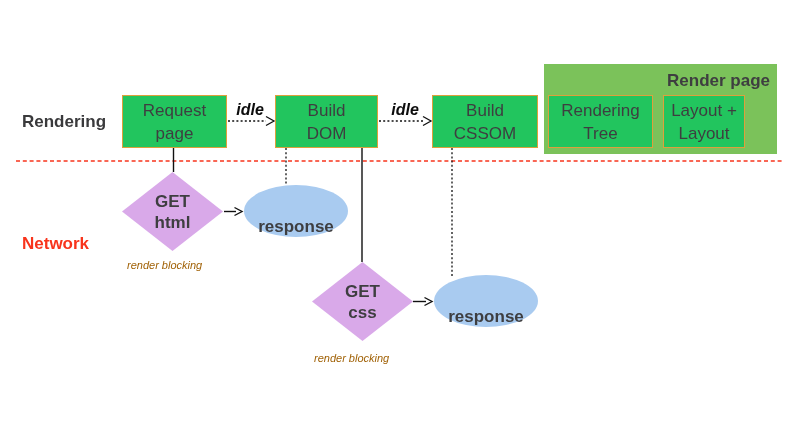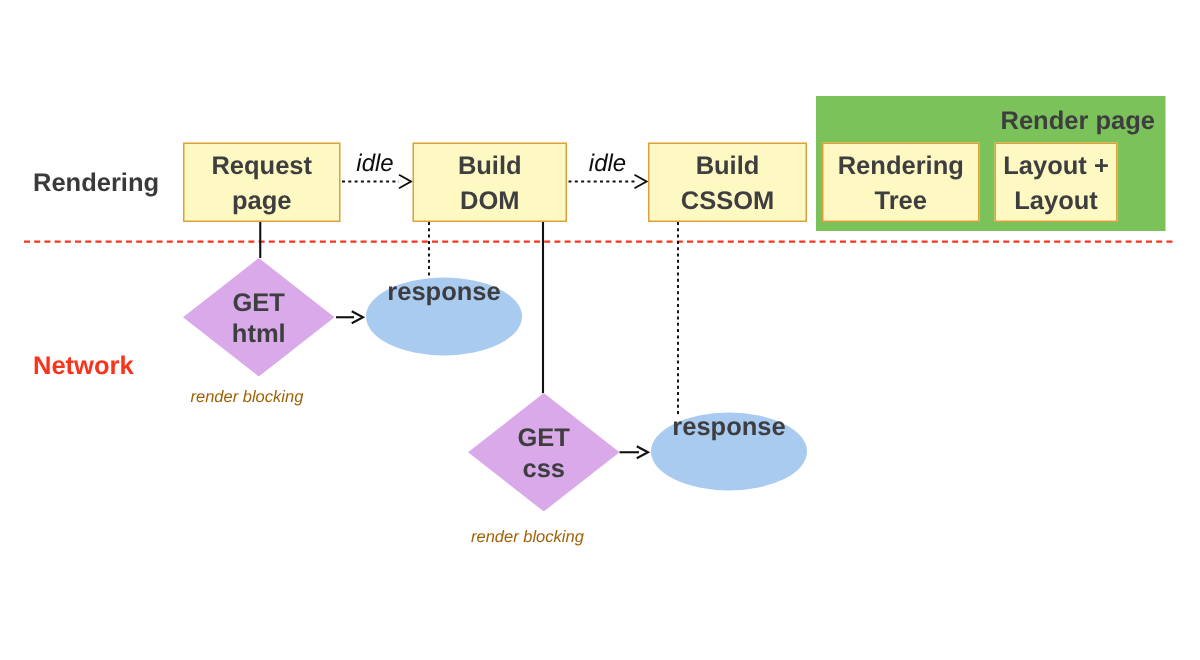--- a/index.html
+++ b/index.html
@@ -11,30 +11,30 @@
     overflow: hidden;
     font-family: "Liberation Sans", sans-serif;
   }
   .layer { position: absolute; left: 0; top: 0; width: 800px; height: 440px; }
 
   
   .pbox {
     position: absolute;
     top: 95px;
     height: 53px;
-    background: #fef9c3;
+    background: #22c55e;
     border: 1px solid #DDA03C;
     box-sizing: border-box;
     display: flex;
     flex-direction: column;
     align-items: center;
     justify-content: center;
     color: #3E3E40;
     font-size: 17px;
-    font-weight: 700;
+    font-weight: 400;
     line-height: 23px;
     text-align: center;
   }
   .pbox-request  { left: 122px; width: 105px; }
   .pbox-dom      { left: 275px; width: 103px; }
   .pbox-cssom    { left: 432px; width: 106px; }
 
   
   .group-render-page {
     position: absolute;
@@ -65,21 +65,21 @@
 
   
   .idle-label {
     position: absolute;
     top: 101px;
     width: 48px;
     text-align: center;
     color: #0d0d0d;
     font-size: 16px;
     font-style: italic;
-    font-weight: 400;
+    font-weight: 700;
   }
   .idle-1 { left: 226px; }
   .idle-2 { left: 381px; }
 
   
   .diamond {
     position: absolute;
     width: 101px; height: 79px;
     background: #D9A9E9;
     clip-path: polygon(50% 0, 100% 50%, 50% 100%, 0 50%);
@@ -96,21 +96,21 @@
   .diamond-html { left: 122px; top: 172px; }
   .diamond-css  { left: 312px; top: 262px; }
 
   
   .ellipse {
     position: absolute;
     width: 104px; height: 52px;
     background: #A9CBF0;
     border-radius: 50%;
     display: flex;
-    align-items: flex-start;
+    align-items: flex-end;
     justify-content: center;
     color: #3E3E40;
     font-size: 17px;
     font-weight: 700;
   }
   .ellipse-html { left: 244px; top: 185px; }
   .ellipse-css  { left: 434px; top: 275px; }
 
   
   .annotation {

